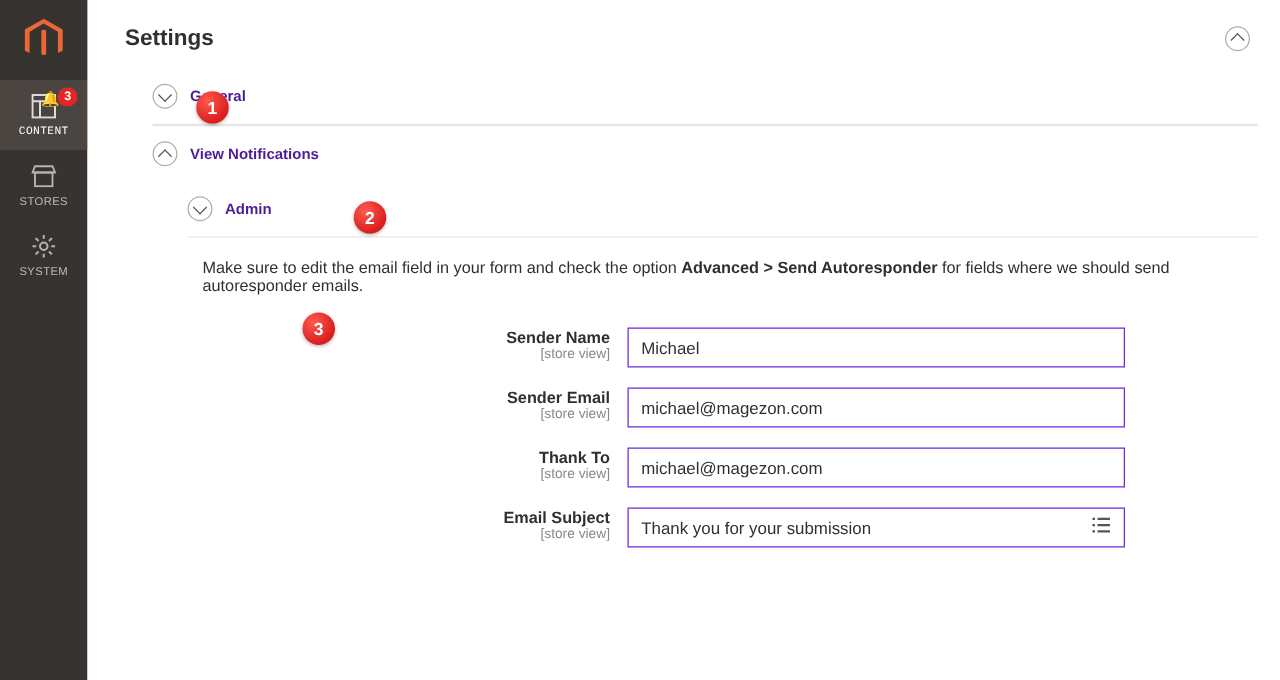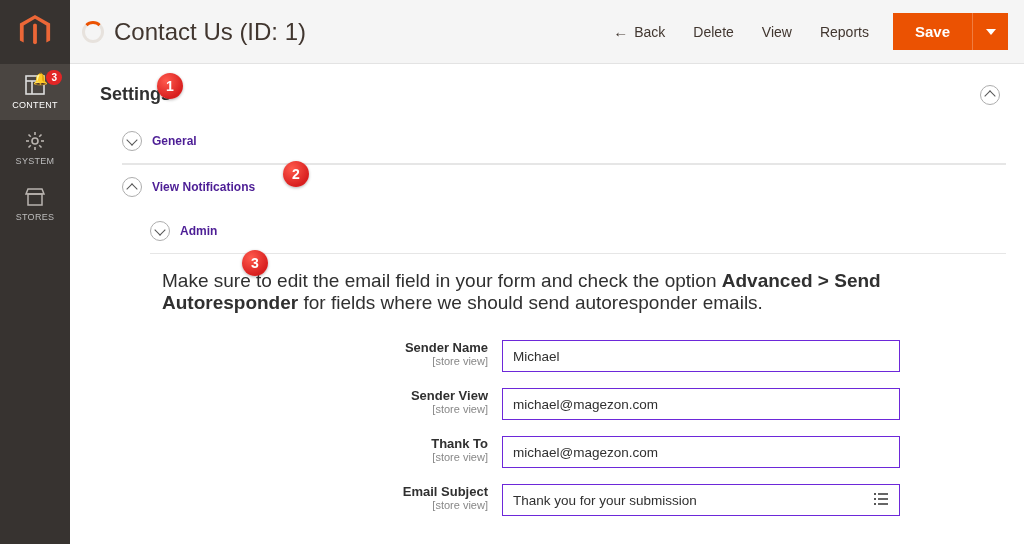--- a/index.html
+++ b/index.html
@@ -9,21 +9,21 @@
   .sidebar {
     position: absolute; left: 0; top: 0; bottom: 0; width: 70px;
     background: #373330; color: #aaa; display: flex; flex-direction: column; align-items: center;
   }
   .logo-cell { width: 70px; height: 64px; display: flex; align-items: center; justify-content: center; background: #373330; }
   .logo-cell svg { width: 34px; height: 34px; }
   .side-item { width: 70px; padding: 10px 0; display: flex; flex-direction: column; align-items: center; gap: 4px; position: relative; }
   .side-item .sic { width: 22px; height: 22px; display: flex; align-items: center; justify-content: center; }
   .side-item .lbl { font-size: 9px; letter-spacing: .3px; color: #bdbdbd; }
   .side-item.active { background: #4a4541; }
-  .side-item.active .lbl { color: #fff; }
+  .side-item.active .lbl { color: #fff; font-family: Liberation Mono, monospace; }
   .side-badge {
     position: absolute; top: 6px; right: 8px;
     background: #e22626; color: #fff; font-size: 10px; font-weight: 700;
     border-radius: 9px; padding: 0 5px; line-height: 15px; min-width: 15px; text-align: center;
   }
   .bell { position:absolute; top:8px; right:22px; color:#ddd; font-size:12px; }
 
   .main { position: absolute; left: 70px; right: 0; top: 0; bottom: 0; background: #fff; }
   .topbar {
     height: 64px; background: #f5f5f5; border-bottom: 1px solid #e3e3e3;
@@ -62,21 +62,21 @@
   .chev.down { transform: rotate(45deg); margin-top:-3px; }
 
   .sub-block { margin-left: 28px; }
   .sub-row { display:flex; align-items:center; gap:10px; padding: 12px 0; border-top:1px solid #e6e6e6; }
   .sub-row:first-child { border-top:none; }
   .sub-row .t { font-size:12px; font-weight:700; color:#4c1d95; }
   .sub-sub { margin-left: 28px; }
   .sub-sub .sub-row { padding: 12px 0; }
   .divider { border-top:1px solid #e6e6e6; margin: 0; }
 
-  .note { font-size: 19px; color: #303030; padding: 16px 12px 12px 12px; }
+  .note { font-size: 13px; color: #303030; padding: 16px 12px 12px 12px; }
   .note b { font-weight: 700; }
 
   .form { padding: 6px 0 0 0; }
   .field { display:flex; align-items:flex-start; padding: 8px 0; }
   .field .labwrap { width: 352px; text-align: right; padding-right: 14px; }
   .field .lab { font-size: 13px; font-weight: 600; color: #303030; }
   .field .scope { font-size: 11px; color: #888; }
   .field .control { width: 398px; }
   .txt, .dyn {
     width: 100%; height: 32px; border: 1px solid #6d28d9; background:#fff;
@@ -110,71 +110,53 @@
     <span class="sic">
       <svg width="20" height="20" viewBox="0 0 20 20">
             <rect x="1" y="1" width="18" height="18" fill="none" stroke="#dcdcdc" stroke-width="1.6"></rect>
             <line x1="1" y1="6" x2="19" y2="6" stroke="#dcdcdc" stroke-width="1.6"></line>
             <line x1="7" y1="6" x2="7" y2="19" stroke="#dcdcdc" stroke-width="1.6"></line>
           </svg>
     </span>
     <span class="lbl">CONTENT</span>
     <span class="bell">🔔</span>
     <span class="side-badge">3</span>
+  </div>
+
+  <div class="side-item">
+    <span class="sic">
+      <svg width="20" height="18" viewBox="0 0 20 18">
+            <path d="M1 6 L3 1 H17 L19 6 Z" fill="none" stroke="#b9b4af" stroke-width="1.5"></path>
+            <rect x="3" y="6" width="14" height="11" fill="none" stroke="#b9b4af" stroke-width="1.5"></rect>
+          </svg>
+    </span>
+    <span class="lbl">STORES</span>
   </div>
 
   <div class="side-item">
     <span class="sic">
       <svg width="20" height="20" viewBox="0 0 20 20">
             <circle cx="10" cy="10" r="3" fill="none" stroke="#b9b4af" stroke-width="1.6"></circle>
             <g stroke="#b9b4af" stroke-width="1.6">
               <line x1="10" y1="1" x2="10" y2="4"></line>
               <line x1="10" y1="16" x2="10" y2="19"></line>
               <line x1="1" y1="10" x2="4" y2="10"></line>
               <line x1="16" y1="10" x2="19" y2="10"></line>
               <line x1="3.5" y1="3.5" x2="5.8" y2="5.8"></line>
               <line x1="14.2" y1="14.2" x2="16.5" y2="16.5"></line>
               <line x1="16.5" y1="3.5" x2="14.2" y2="5.8"></line>
               <line x1="5.8" y1="14.2" x2="3.5" y2="16.5"></line>
             </g>
           </svg>
     </span>
     <span class="lbl">SYSTEM</span>
   </div>
-
-  <div class="side-item">
-    <span class="sic">
-      <svg width="20" height="18" viewBox="0 0 20 18">
-            <path d="M1 6 L3 1 H17 L19 6 Z" fill="none" stroke="#b9b4af" stroke-width="1.5"></path>
-            <rect x="3" y="6" width="14" height="11" fill="none" stroke="#b9b4af" stroke-width="1.5"></rect>
-          </svg>
-    </span>
-    <span class="lbl">STORES</span>
-  </div>
 </div>
 
 <div class="main">
-  <div class="topbar">
-    <div class="spinner"></div>
-    <div class="page-title">Contact Us (ID: 1)</div>
-    <div class="spacer"></div>
-    <div class="tb-link tb-back">
-      <span class="arrow">←</span>
-      <span>Back</span>
-    </div>
-    <div class="tb-link">Delete</div>
-    <div class="tb-link">View</div>
-    <div class="tb-link">Reports</div>
-    <div class="save-group">
-      <button class="btn-save">Save</button>
-      <button class="btn-save-dd">
-        <span class="tri"></span>
-      </button>
-    </div>
-  </div>
 
   <div class="content">
     <div class="section-row">
       <div class="section-title">
         <span>Settings</span>
       </div>
       <span class="collapse-circle">
             <span class="chev up"></span>
           </span>
     </div>
@@ -210,21 +192,21 @@
         <div class="form">
           <div class="field">
             <div class="labwrap">
               <div class="lab">Sender Name</div>
               <div class="scope">[store view]</div>
             </div>
             <div class="control"><input class="txt" value="Michael" style=""></div>
           </div>
           <div class="field">
             <div class="labwrap">
-              <div class="lab">Sender View</div>
+              <div class="lab">Sender Email</div>
               <div class="scope">[store view]</div>
             </div>
             <div class="control"><input class="txt" value="michael@magezon.com" style=""></div>
           </div>
           <div class="field">
             <div class="labwrap">
               <div class="lab">Thank To</div>
               <div class="scope">[store view]</div>
             </div>
             <div class="control"><input class="txt" value="michael@magezon.com" style=""></div>

